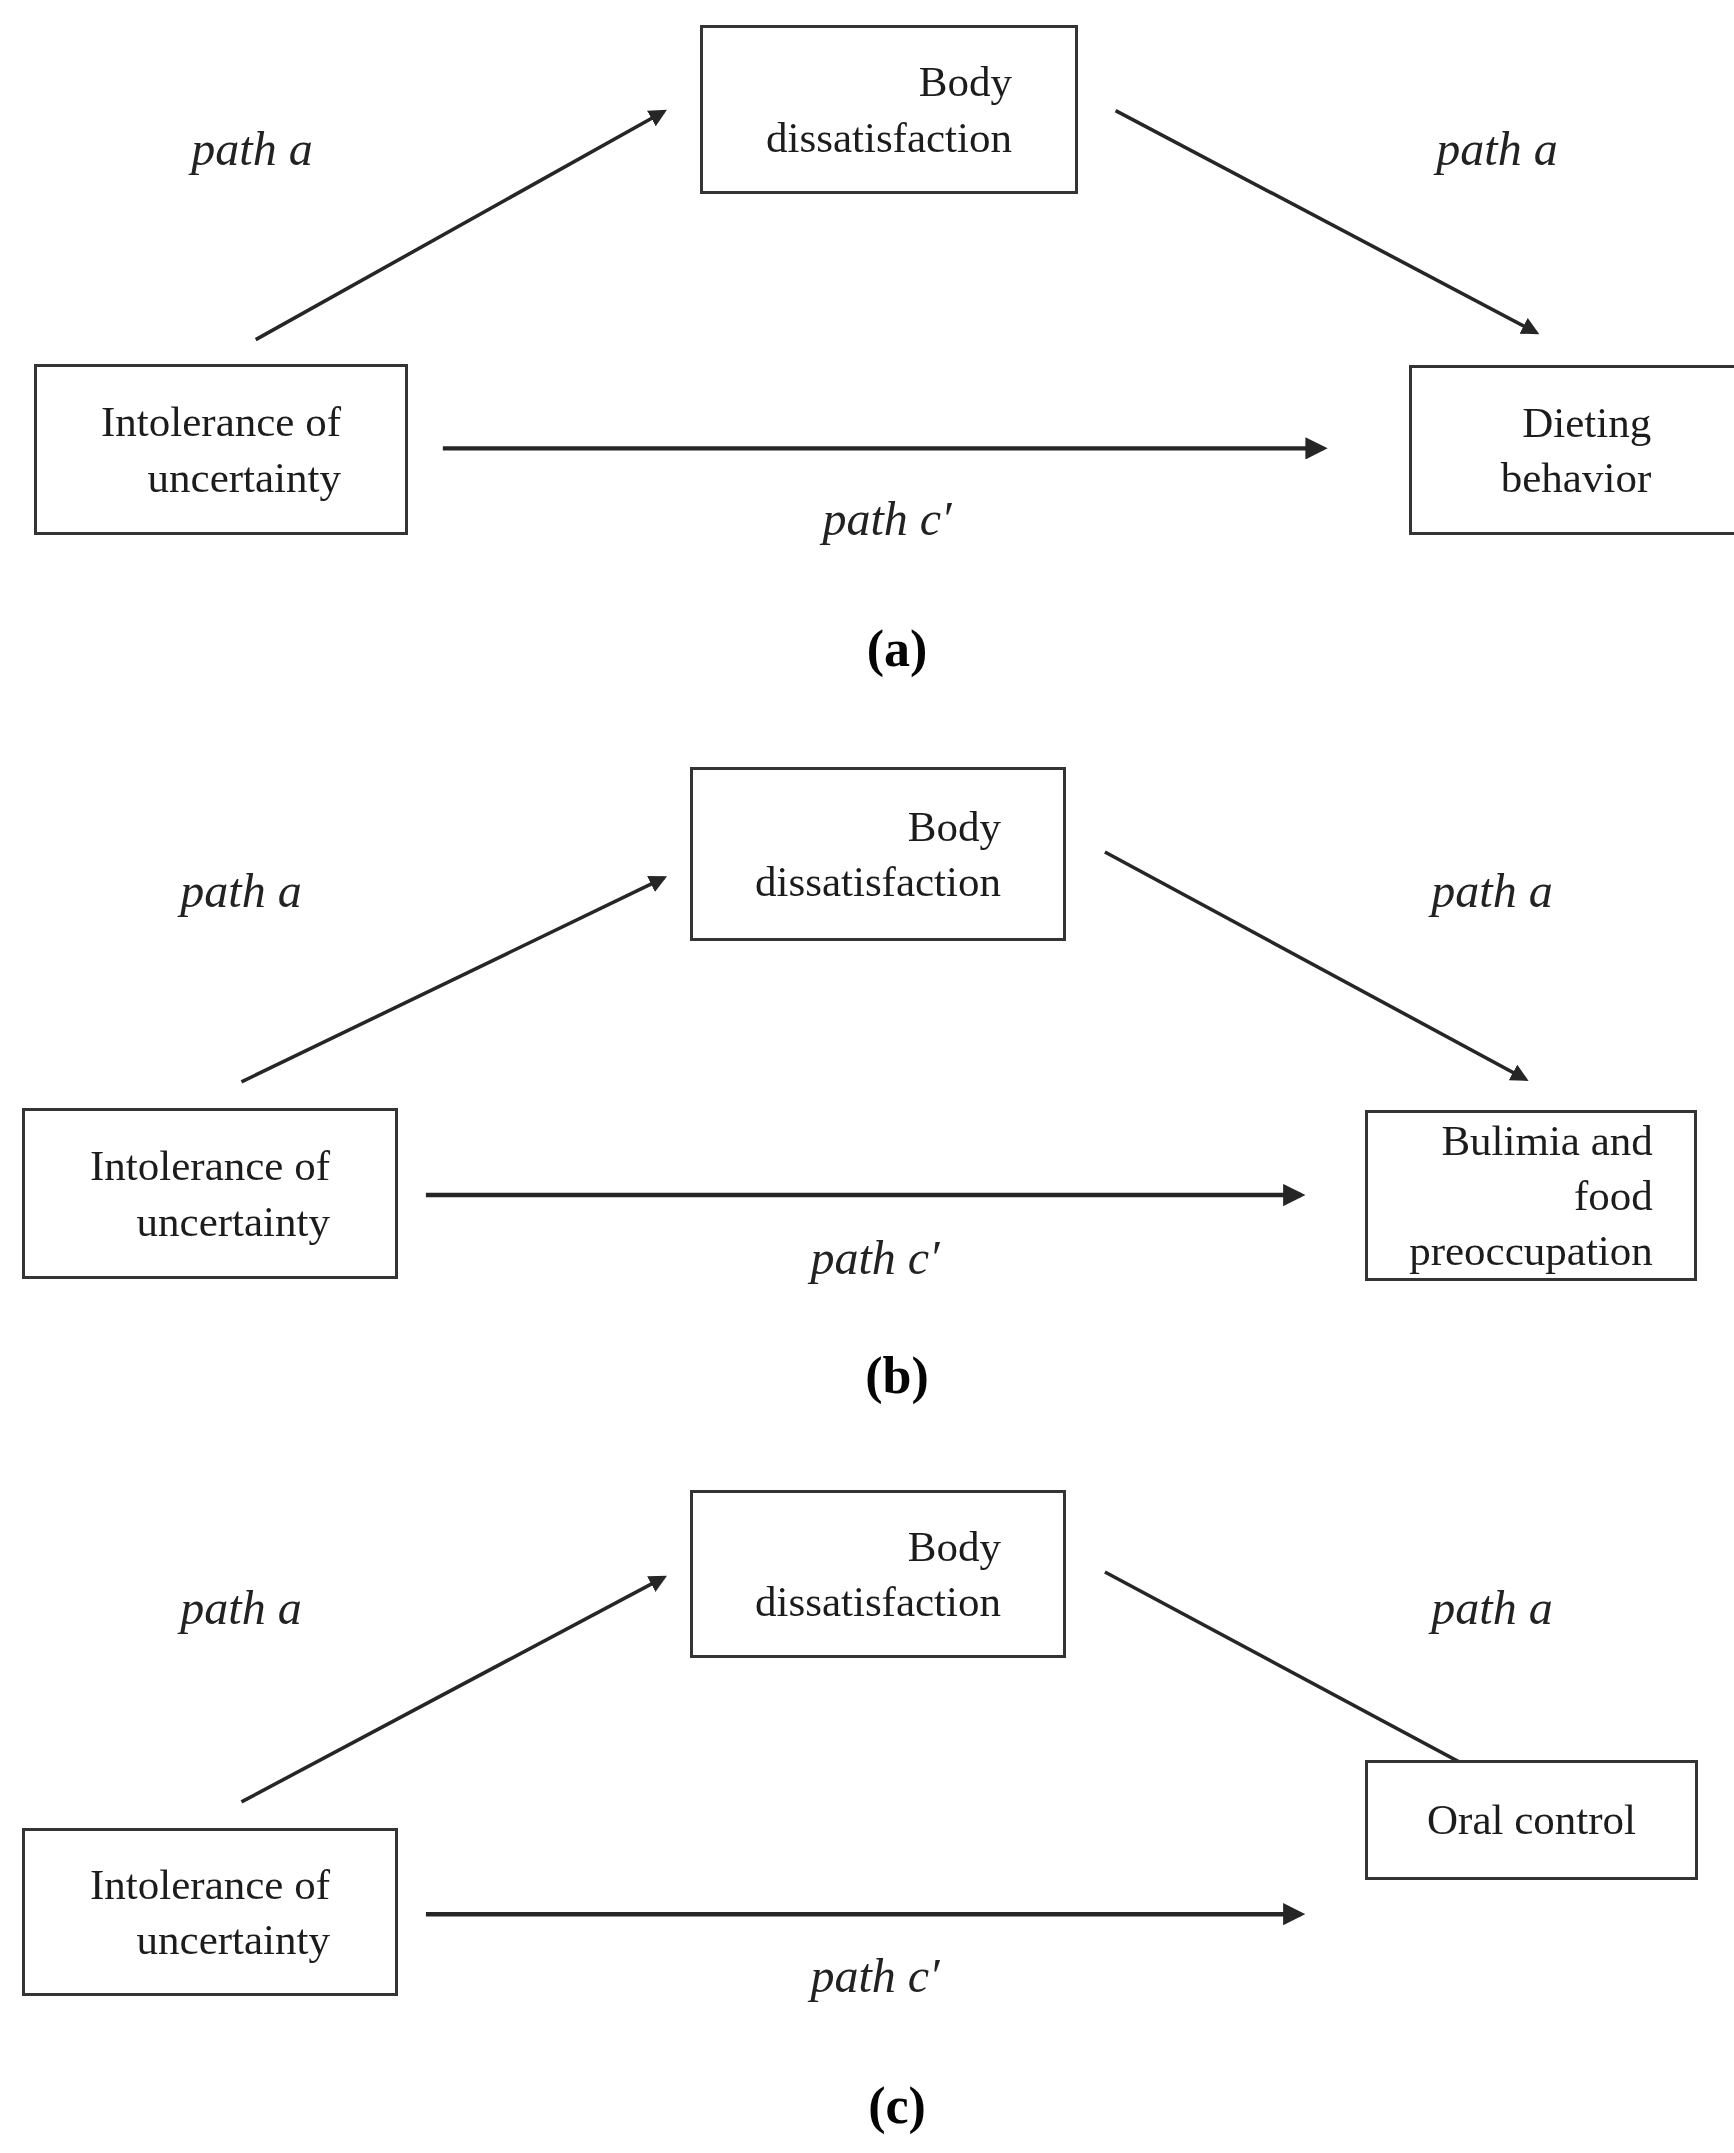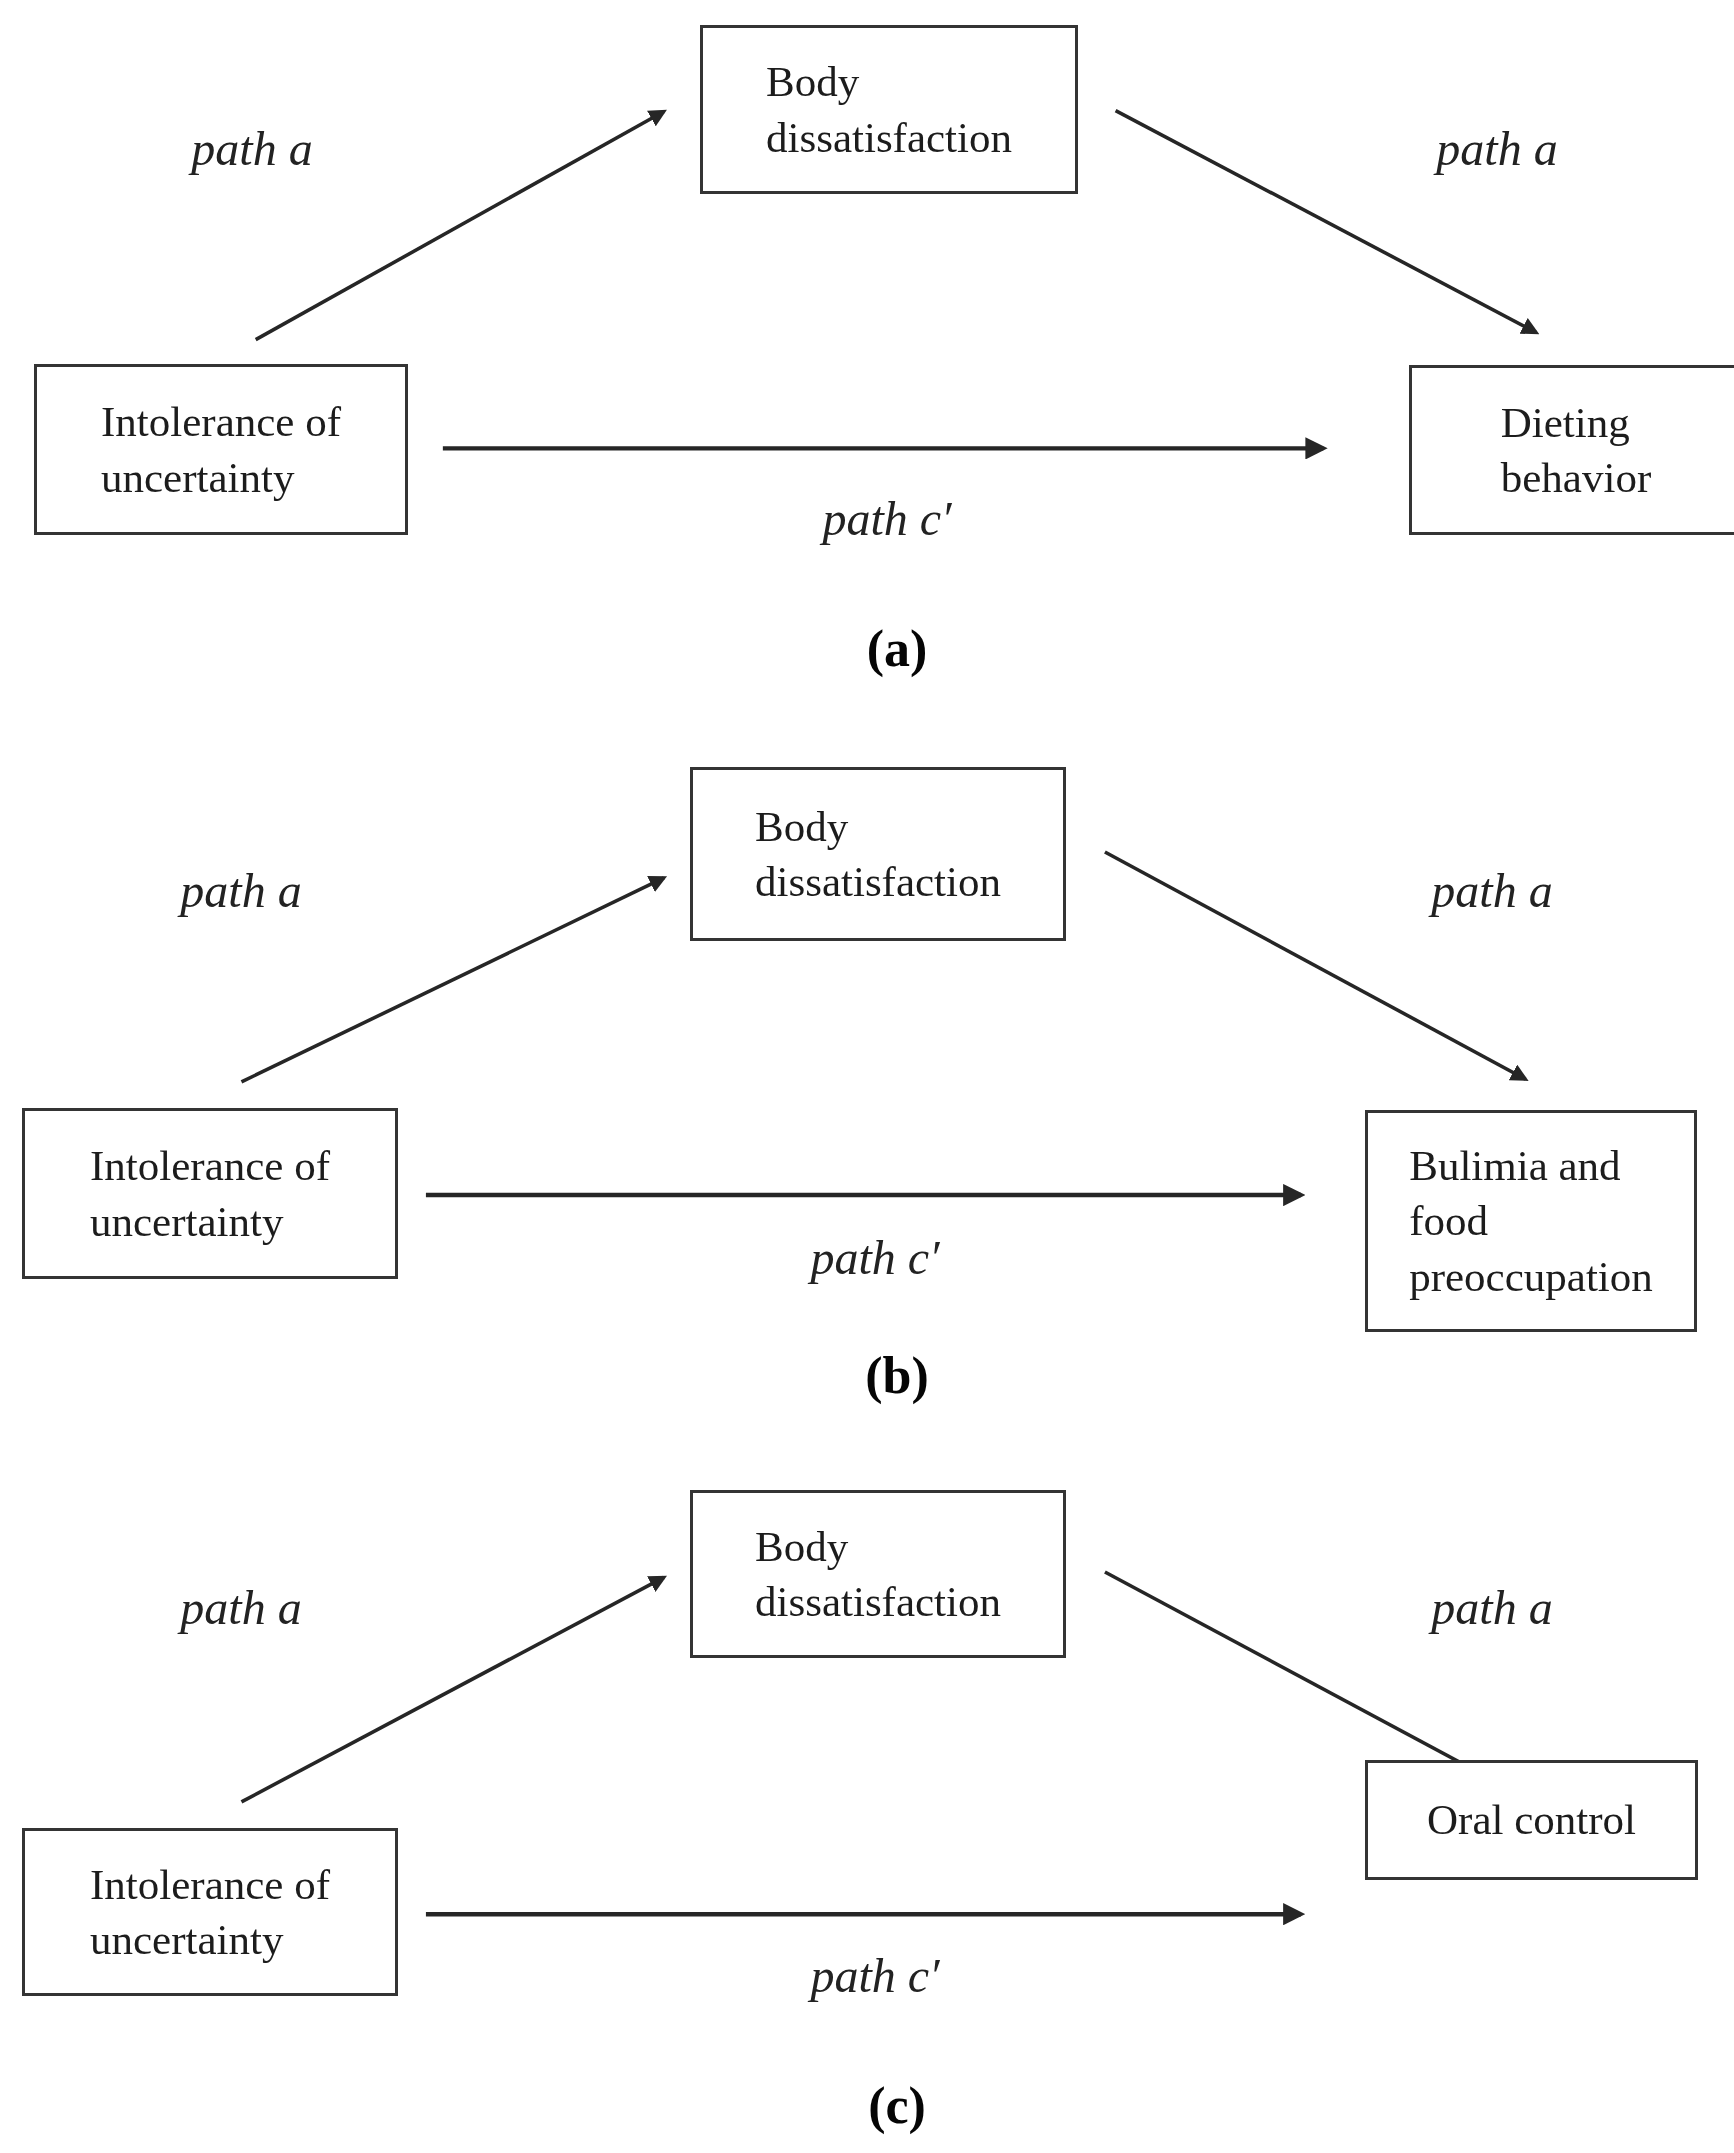--- a/index.html
+++ b/index.html
@@ -23,21 +23,21 @@
     pointer-events: none;
   }
   .box {
     position: absolute;
     box-sizing: border-box;
     border: 3.6px solid #343434;
     background: #ffffff;
     display: flex;
     align-items: center;
     justify-content: center;
-    text-align: left;
+    text-align: right;
     font-size: 43px;
     line-height: 1.28;
     white-space: pre-line;
     color: #1c1c1c;
     font-family: Liberation Serif, serif;
   }
   .plabel {
     position: absolute;
     transform: translate(-50%, -50%);
     font-style: italic;
@@ -58,21 +58,21 @@
   .a-predictor { left: 34px;   top: 364px;  width: 374px; height: 171px; }
   .a-outcome   { left: 1368px; top: 365px;  width: 334px; height: 170px; margin-left: 41px; }
   .a-path-left  { left: 252px;  top: 148px; }
   .a-path-right { left: 1497px; top: 148px; }
   .a-path-c     { left: 887px;  top: 518px; }
   .a-letter     { left: 897px; top: 648px; }
 
   
   .b-mediator  { left: 690px;  top: 767px;  width: 376px; height: 174px; }
   .b-predictor { left: 22px;   top: 1108px; width: 376px; height: 171px; }
-  .b-outcome   { left: 1365px; top: 1110px; width: 332px; height: 222px; }
+  .b-outcome   { left: 1365px; top: 1110px; width: 332px; height: 171px; }
   .b-path-left  { left: 241px;  top: 890px; }
   .b-path-right { left: 1492px; top: 890px; }
   .b-path-c     { left: 875px;  top: 1257px; }
   .b-letter     { left: 897px; top: 1375px; }
 
   
   .c-mediator  { left: 690px;  top: 1490px; width: 376px; height: 168px; }
   .c-predictor { left: 22px;   top: 1828px; width: 376px; height: 168px; }
   .c-outcome   { left: 1365px; top: 1760px; width: 333px; height: 120px; }
   .c-path-left  { left: 241px;  top: 1607px; }

